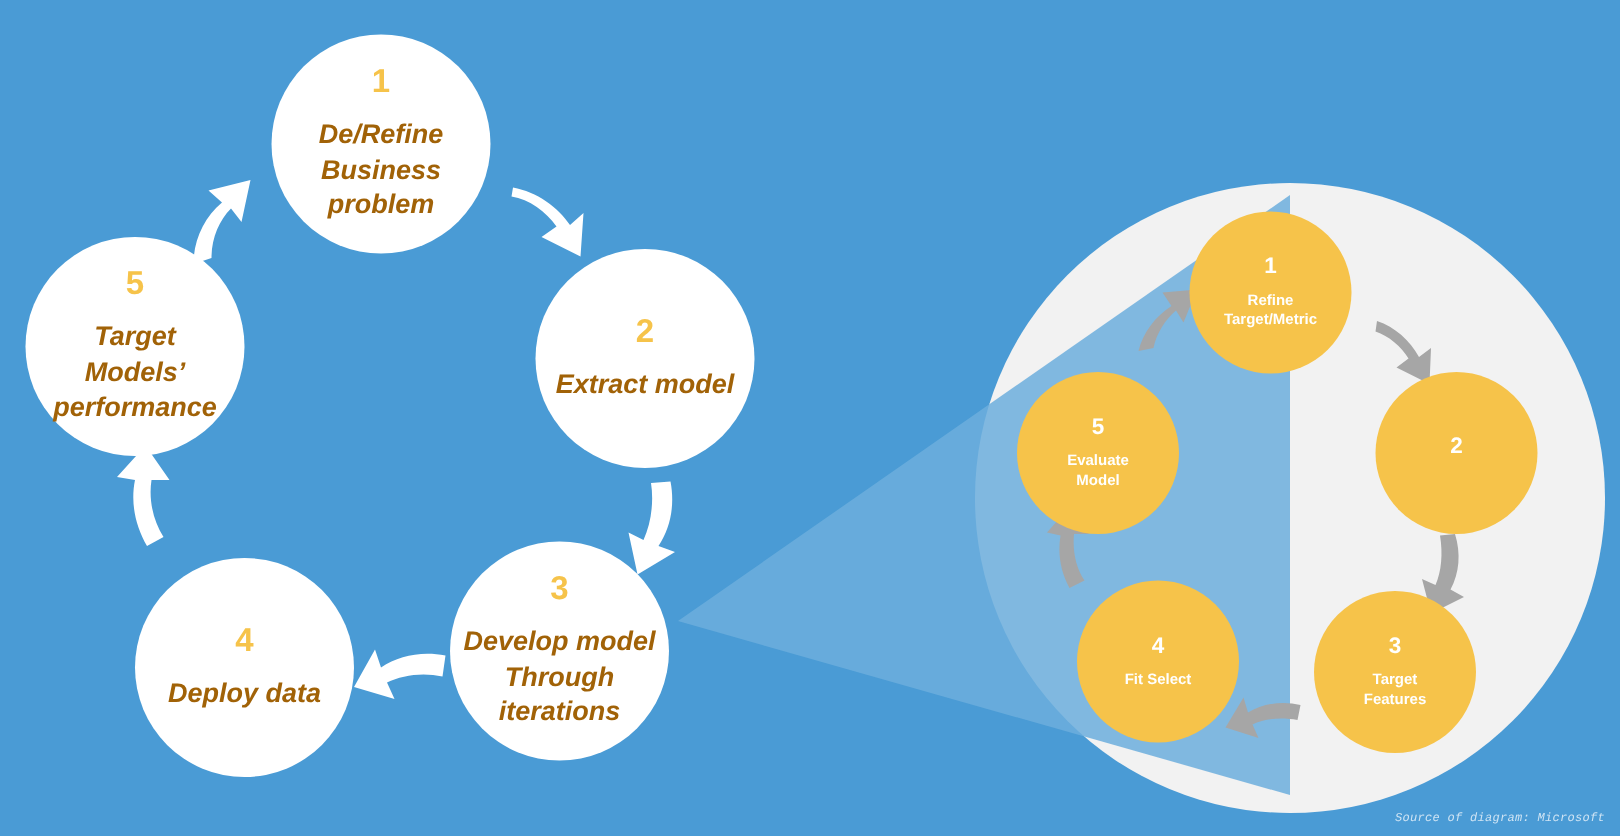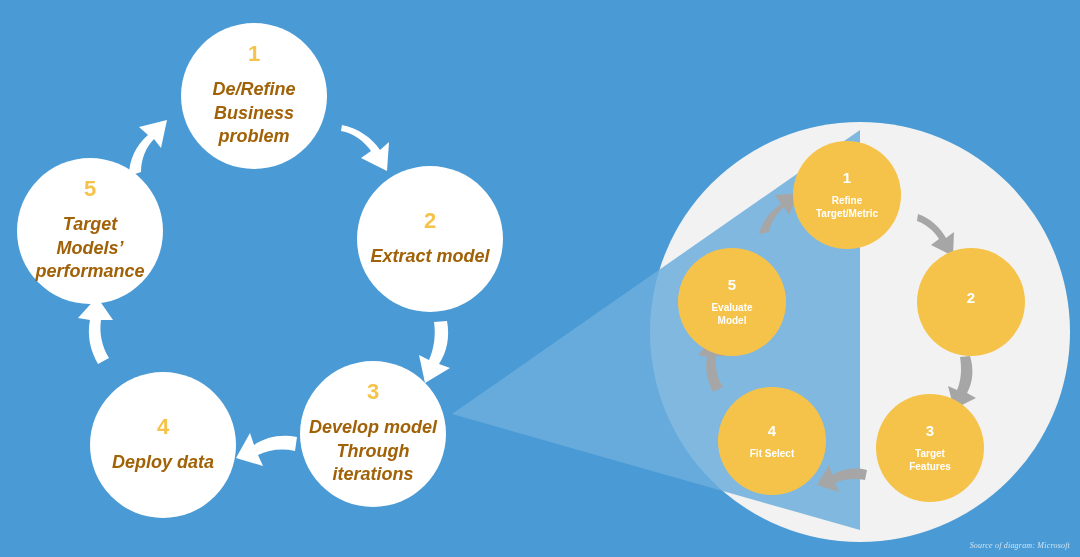--- a/index.html
+++ b/index.html
@@ -99,21 +99,21 @@
   #left-arrows { z-index: 4; }
   #cluster-arrows { z-index: 2; }
 
   #source {
     position: absolute;
     right: 10px;
     bottom: 7px;
     color: #cfe4f4;
     font-size: 8px;
     font-style: italic;
-    font-family: Liberation Serif, serif;
+    font-family: Liberation Mono, monospace;
     letter-spacing: 0.2px;
     z-index: 6;
   }
 </style>
 </head>
 <body>
 
 <div id="canvas">
 
   <svg id="wedge-layer" class="arrow-layer" viewBox="0 0 1080 557">

